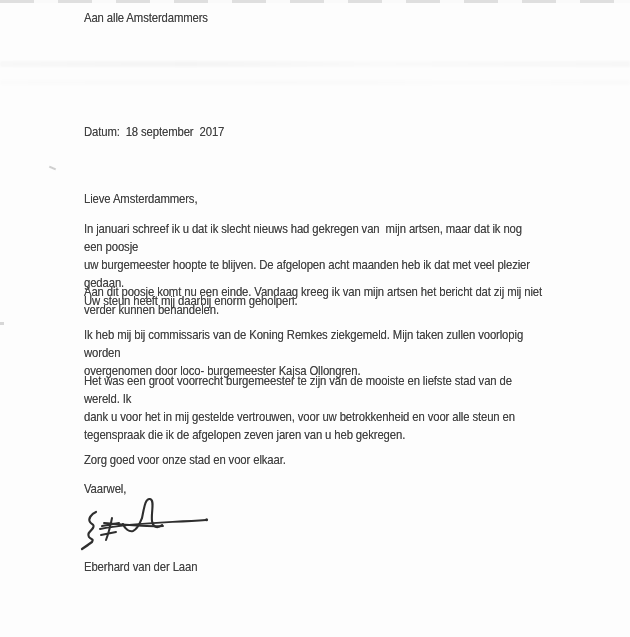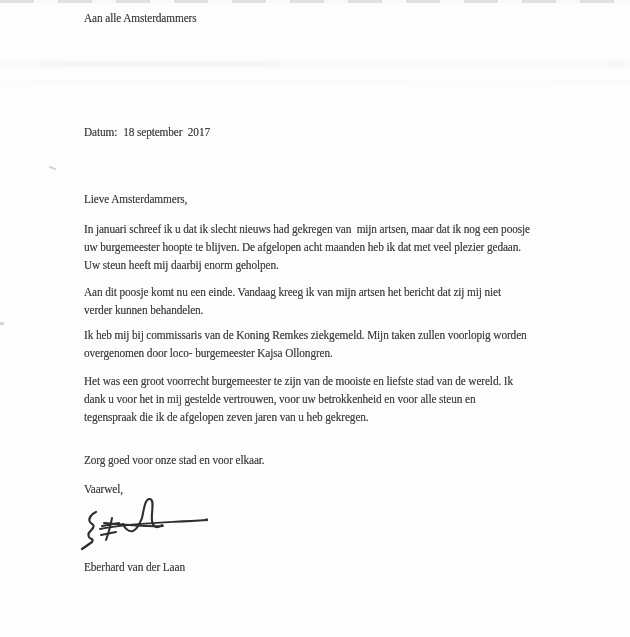--- a/index.html
+++ b/index.html
@@ -6,21 +6,21 @@
     --paper:#fdfdfd;
     --ink:#414141;
     --sig:#2e2e2e;
   }
   html,body{margin:0;padding:0;background:#ffffff;}
   .paper{
     position:relative;
     width:630px;height:637px;
     background:var(--paper);
     overflow:hidden;
-    font-family:Liberation Serif, serif;
+    font-family:Liberation Sans, sans-serif;
   }
   .txt{
     position:absolute;
     left:84px;
     white-space:pre-wrap;
     font-size:13.5px;
     line-height:18px;
     letter-spacing:-0.15px;
     color:var(--ink);
     text-shadow:0 0 0.5px rgba(85,85,85,0.65);

